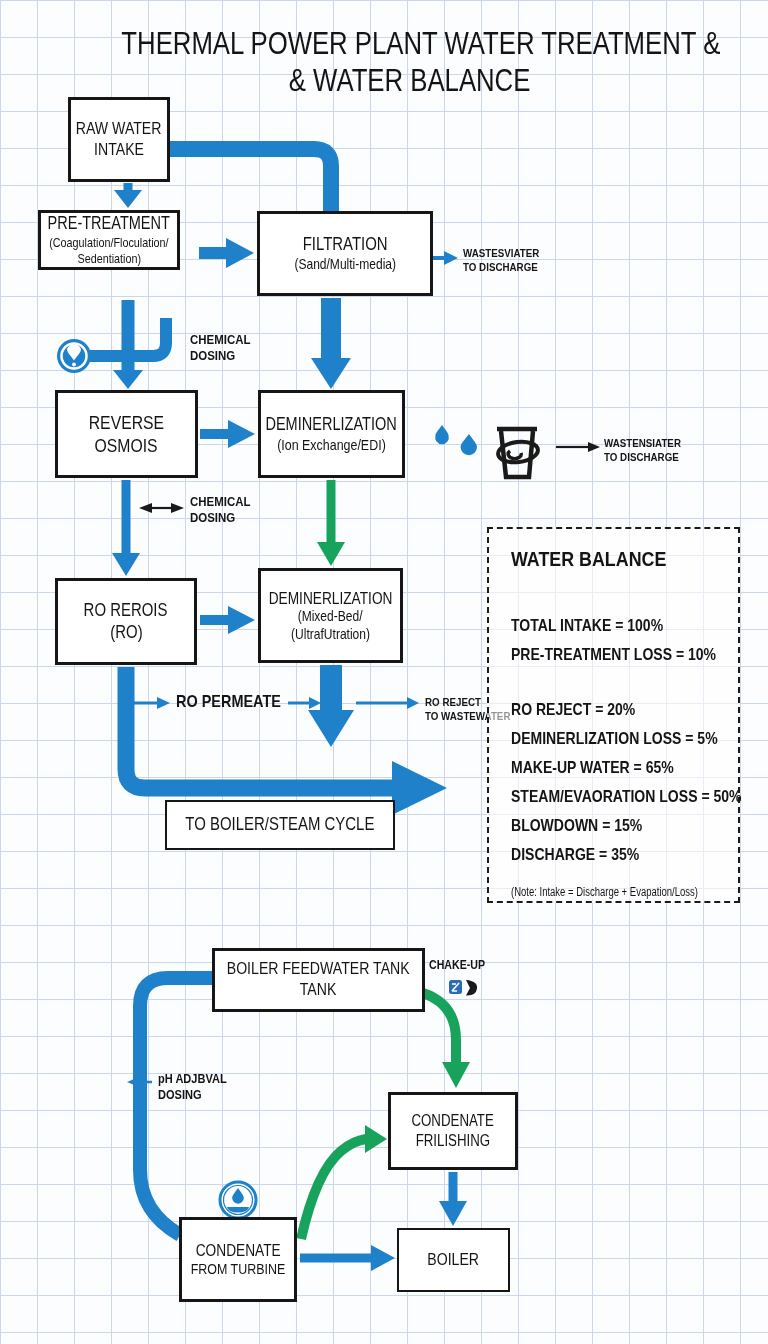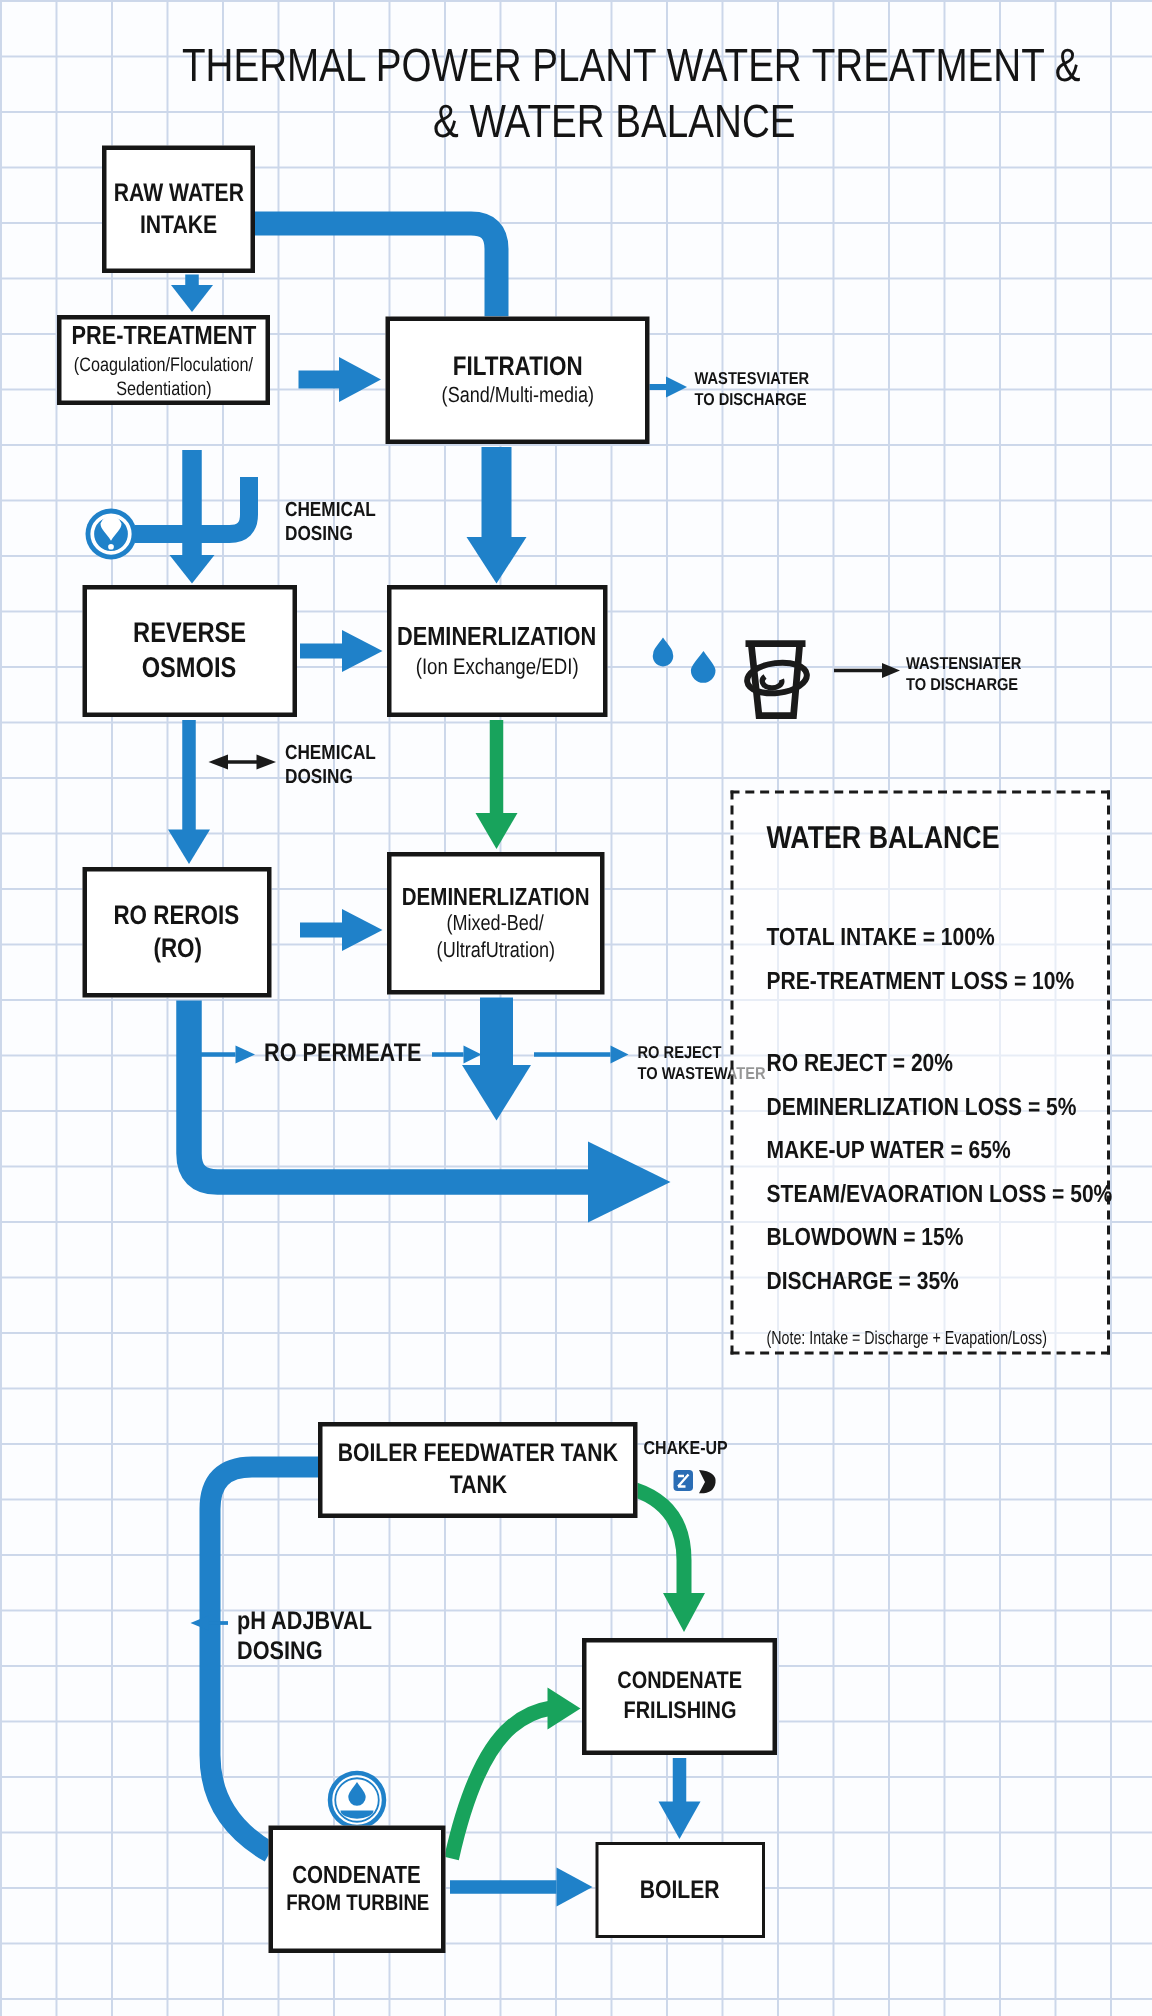--- a/index.html
+++ b/index.html
@@ -21,21 +21,21 @@
   .pkf{fill:var(--ink)}
   .title{
     position:absolute;left:60px;top:25px;width:700px;z-index:2;
     text-align:center;font-weight:normal;font-size:31px;line-height:37px;letter-spacing:0;
   }
   .node{
     position:absolute;z-index:2;box-sizing:border-box;background:#fff;
     border:3px solid #161616;display:flex;flex-direction:column;
     align-items:center;justify-content:center;text-align:center;line-height:1.22;
   }
-  .t{font-weight:bold}
+  .t{font-weight:normal}
   .cond{display:inline-block;transform:scaleX(.83);transform-origin:center;white-space:nowrap}
   .condl{display:inline-block;transform:scaleX(.85);transform-origin:left center;white-space:nowrap}
   .lbl{position:absolute;z-index:2;font-weight:bold;line-height:1.2}
   .wb{
     position:absolute;z-index:2;box-sizing:border-box;
     border:2.5px dashed #1a1a1a;background:rgba(255,255,255,.55);
     padding:18px 0 0 22px;
   }
   .wb-title{font-weight:bold;font-size:21px;margin-bottom:40px}
   .wb-line{font-weight:bold;font-size:16.5px;line-height:29px}
@@ -224,31 +224,34 @@
   <div class="node" style="left:55px;top:390px;width:143px;height:88px;font-size:19px">
     <div class="t"><span class="cond">REVERSE</span></div>
     <div class="t"><span class="cond">OSMOIS</span></div>
   </div>
 
   <div class="node" style="left:258px;top:390px;width:147px;height:88px">
     <div class="t" style="font-size:17.5px"><span class="cond">DEMINERLIZATION</span></div>
     <div style="font-size:15px"><span class="cond">(Ion Exchange/EDI)</span></div>
   </div>
 
-  <div class="node" style="left:55px;top:578px;width:126px;height:87px;font-size:18px">
+  <div class="node" style="left:55px;top:578px;width:142px;height:87px;font-size:18px">
     <div class="t"><span class="cond">RO REROIS</span></div>
     <div class="t"><span class="cond">(RO)</span></div>
   </div>
 
   <div class="node" style="left:258px;top:568px;width:145px;height:95px">
     <div class="t" style="font-size:16.5px"><span class="cond">DEMINERLIZATION</span></div>
     <div style="font-size:14.5px"><span class="cond">(Mixed-Bed/</span></div>
     <div style="font-size:14.5px"><span class="cond">(UltrafUtration)</span></div>
   </div>
 
+  <div class="node" style="left:165px;top:800px;width:230px;height:50px;border-width:2.5px;font-size:18px">
+    <div class="t"><span class="cond">TO BOILER/STEAM CYCLE</span></div>
+  </div>
 
   <div class="node" style="left:212px;top:948px;width:213px;height:64px;font-size:17px">
     <div class="t"><span class="cond">BOILER FEEDWATER TANK</span></div>
     <div class="t"><span class="cond">TANK</span></div>
   </div>
 
   <div class="node" style="left:388px;top:1092px;width:130px;height:78px;font-size:16px">
     <div class="t"><span class="cond">CONDENATE</span></div>
     <div class="t"><span class="cond">FRILISHING</span></div>
   </div>
@@ -288,21 +291,21 @@
 
   <div class="lbl" style="left:425px;top:696px;font-size:11.5px">
     <div><span class="condl">RO REJECT</span></div>
     <div><span class="condl">TO WASTEWATER</span></div>
   </div>
 
   <div class="lbl" style="left:429px;top:958px;font-size:12.5px">
     <span class="condl">CHAKE-UP</span>
   </div>
 
-  <div class="lbl" style="left:158px;top:1071px;font-size:17px">
+  <div class="lbl" style="left:158px;top:1071px;font-size:13px">
     <div><span class="condl">pH ADJBVAL</span></div>
     <div><span class="condl">DOSING</span></div>
   </div>
 
   <div class="wb" style="left:487px;top:527px;width:253px;height:376px">
     <div class="wb-title">
       <span class="condl">WATER BALANCE</span>
     </div>
     <div class="wb-line"><span class="condl">TOTAL INTAKE = 100%</span></div>
     <div class="wb-line"><span class="condl">PRE-TREATMENT LOSS = 10%</span></div>

